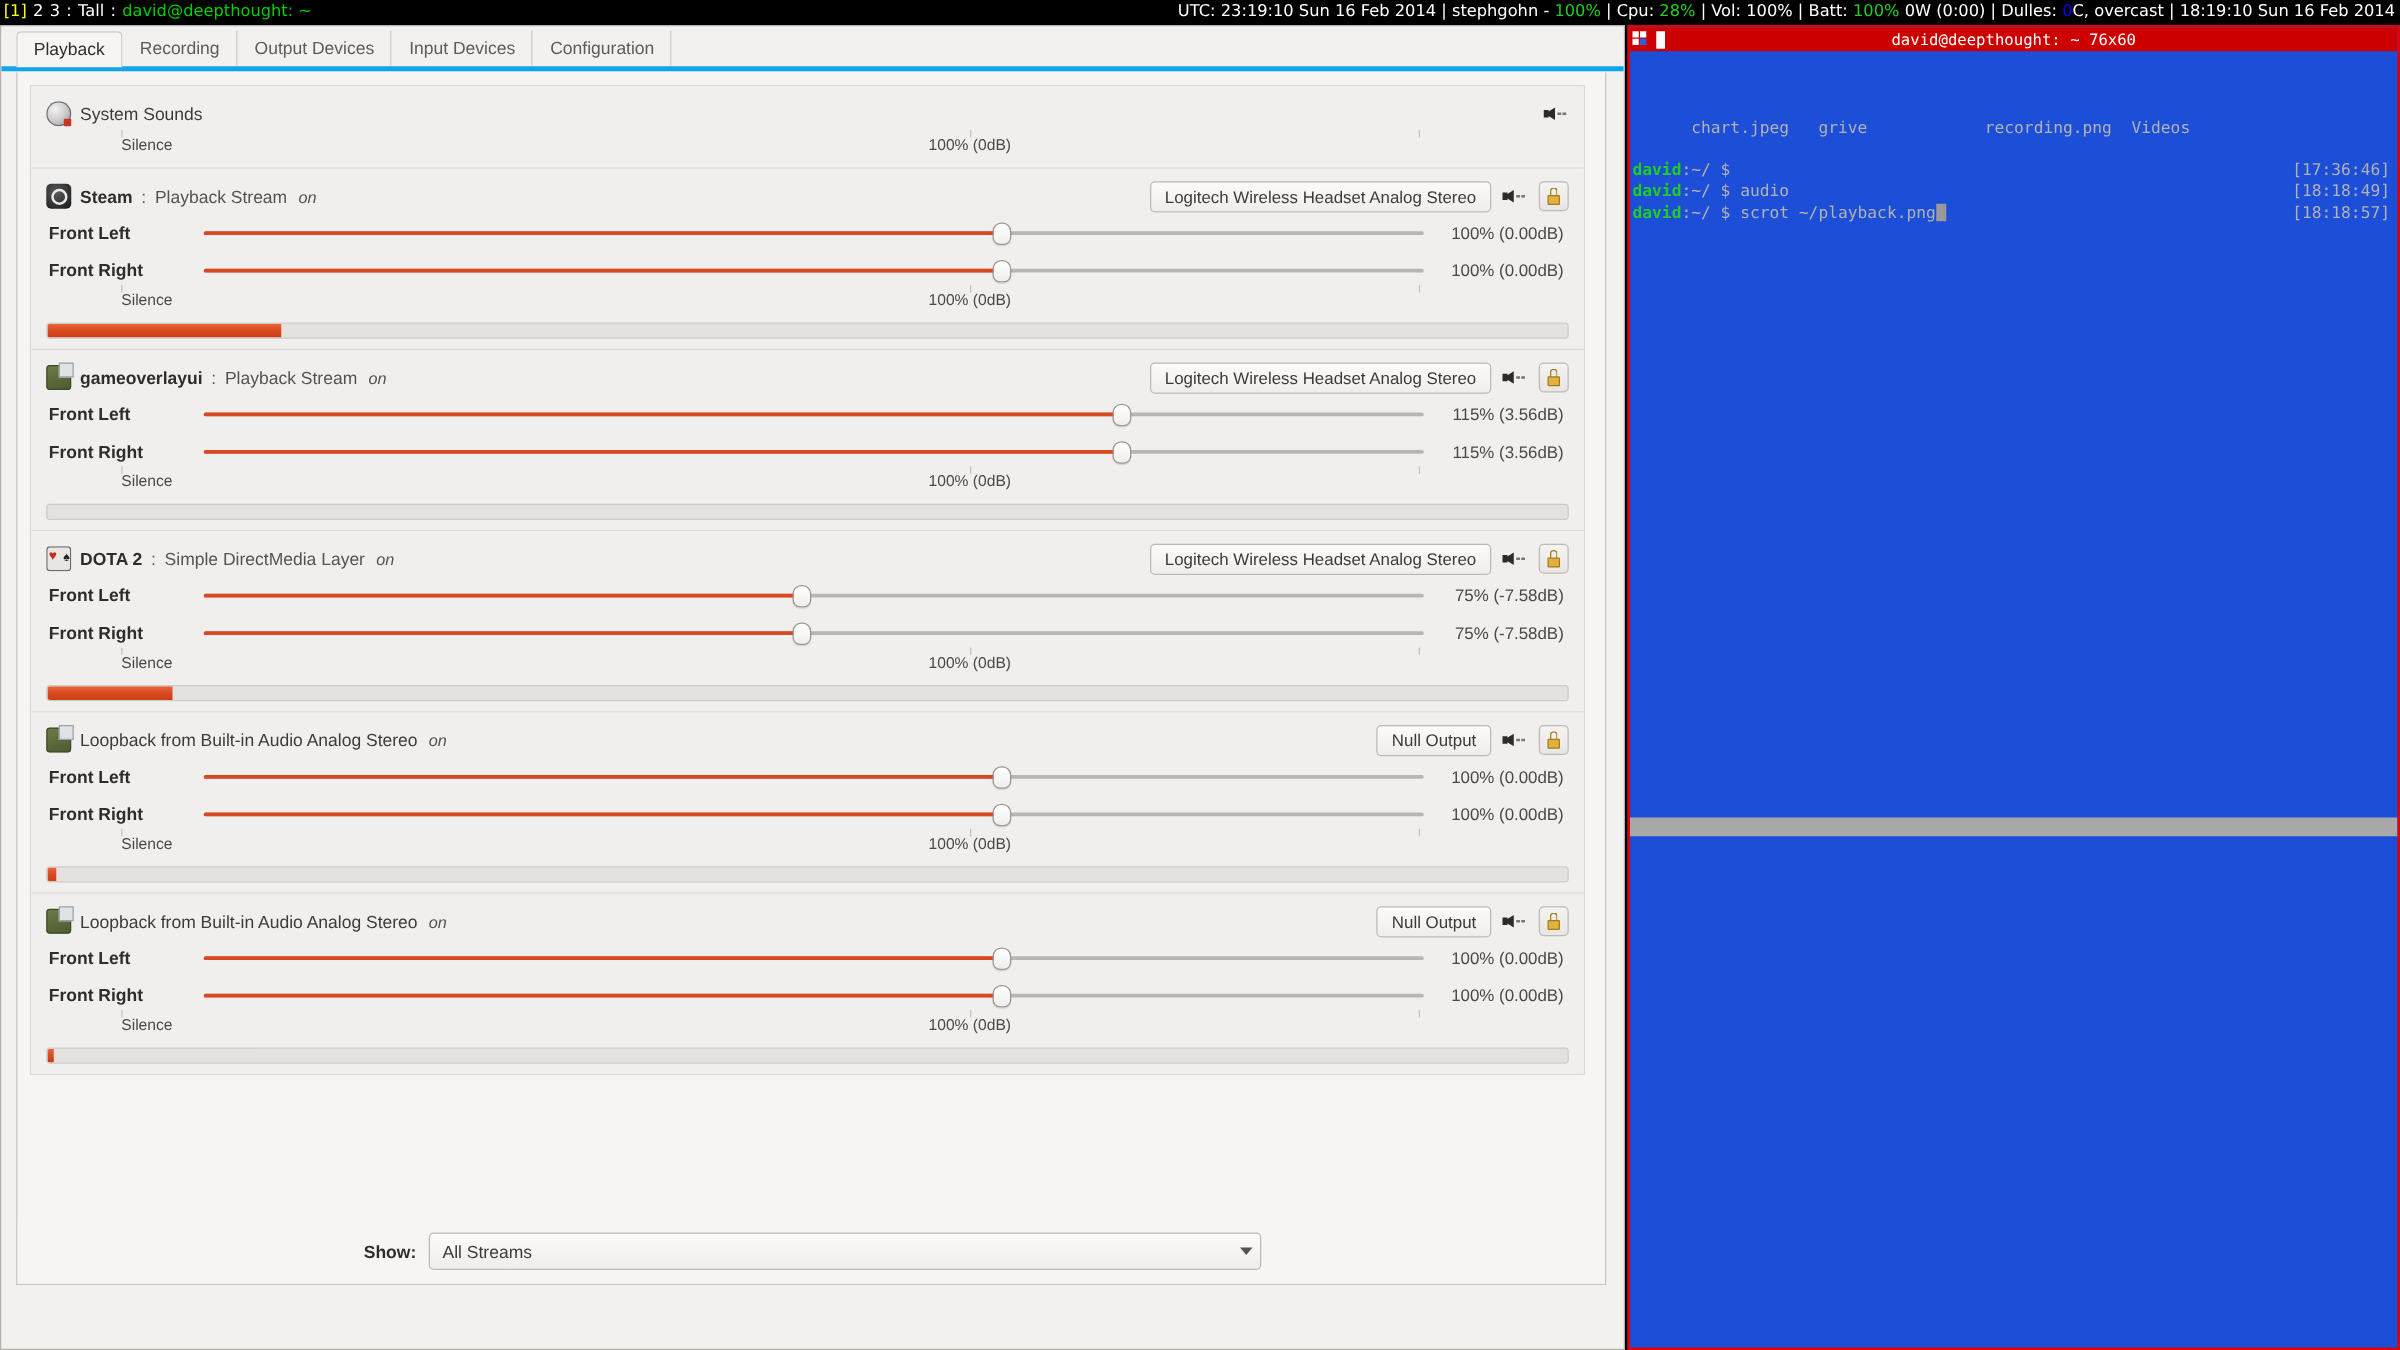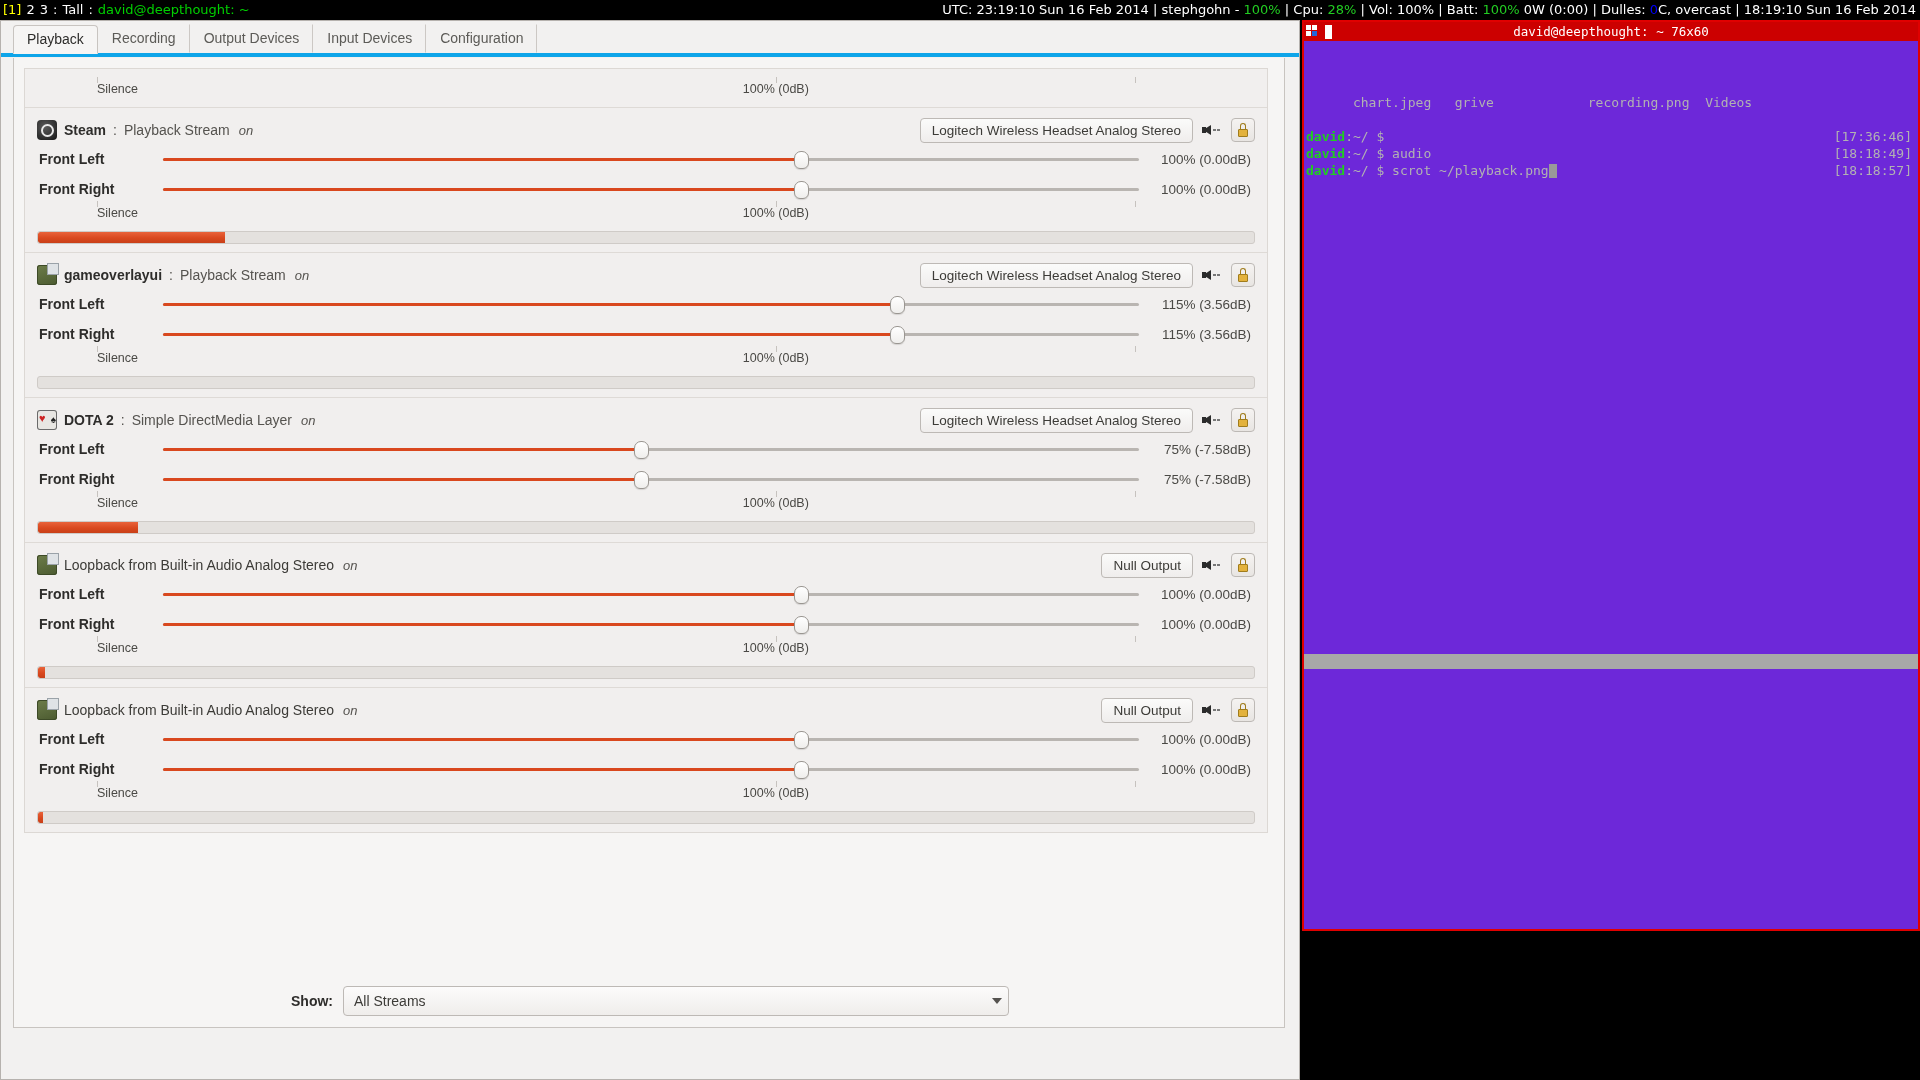--- a/index.html
+++ b/index.html
@@ -292,22 +292,22 @@
     margin-left: auto;
     width: 0; height: 0;
     border-left: 5px solid transparent;
     border-right: 5px solid transparent;
     border-top: 6px solid #55534f;
   }
 
   
   #term {
     position: absolute; left: 1302px; top: 20px;
-    width: 618px; height: 911px;
-    background: #6d28d9;
+    width: 618px; height: 1060px;
+    background: #1d4ed8;
     border: 2px solid #e00000;
     overflow: hidden;
   }
   #term-title {
     height: 19px; background: #cc0000; color: #ffffff;
     display: flex; align-items: center;
     font-family: "DejaVu Sans Mono", monospace;
     font-size: 12.5px;
     position: relative;
   }
@@ -385,20 +385,32 @@
   <div id="tabs">
       <div class="tab active">Playback</div>
       <div class="tab">Recording</div>
       <div class="tab">Output Devices</div>
       <div class="tab">Input Devices</div>
       <div class="tab">Configuration</div>
     </div>
   <div id="tabcontent">
     <div id="streamlist">
         <div class="stream">
+          <div class="stream-head">
+            <div class="app-icon sys"></div>
+            <span class="app-name plain">System Sounds</span>
+            <div class="head-right">
+              <div class="mute-ico">
+                <span class="box"></span>
+                <span class="spk"></span>
+                <span class="w1"></span>
+                <span class="w2"></span>
+              </div>
+            </div>
+          </div>
           <div class="scale">
             <span class="tick" style="left:0%"></span>
             <span class="tick" style="left:65.4%"></span>
             <span class="tick" style="left:100%"></span>
             <span class="lbl" style="left:0">Silence</span>
             <span class="lbl right" style="left:65.4%">100% (0dB)</span>
           </div>
         </div>
         <div class="stream">
           <div class="stream-head">

